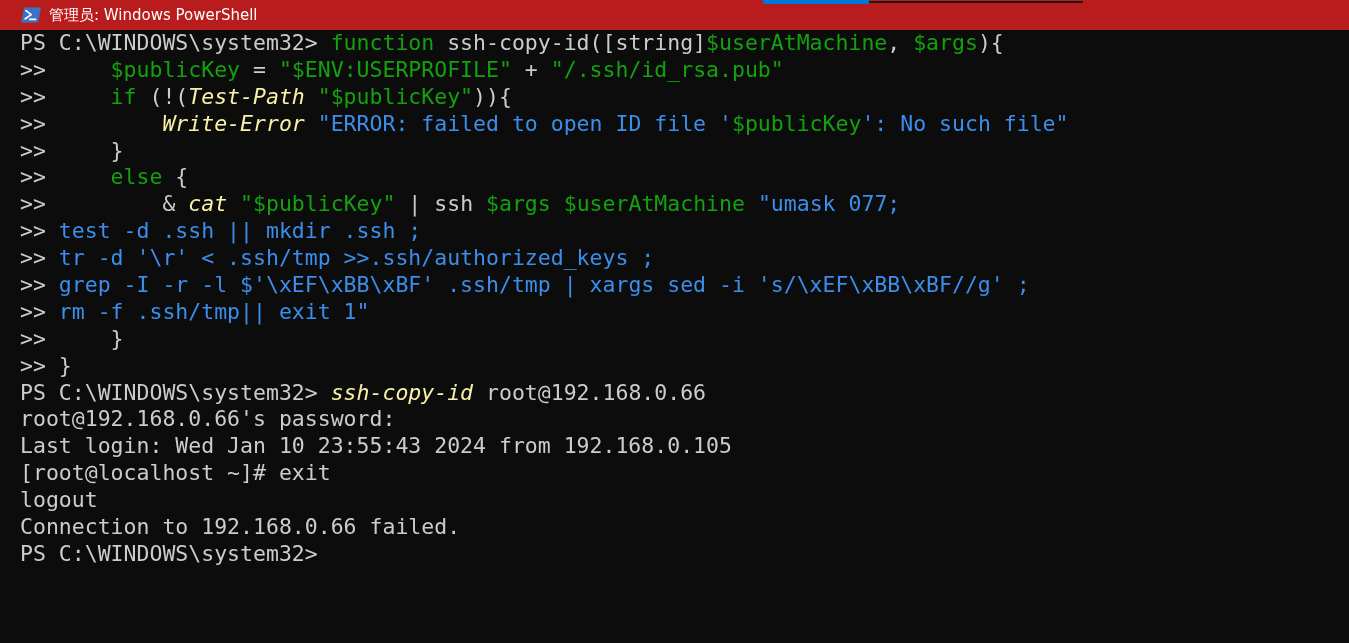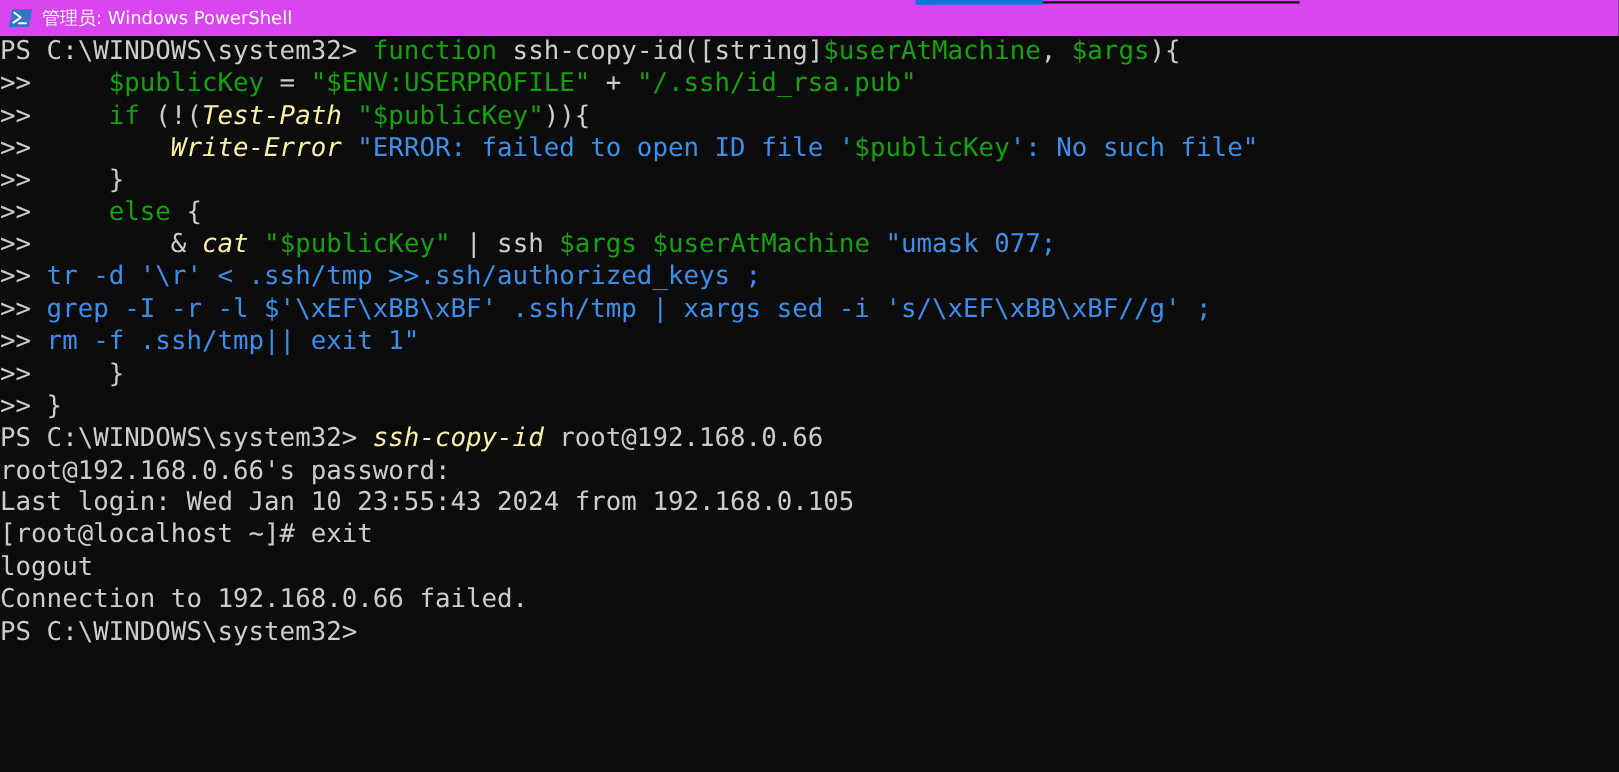--- a/index.html
+++ b/index.html
@@ -11,24 +11,25 @@
     width: 1349px;
     height: 643px;
     overflow: hidden;
     font-family: "DejaVu Sans Mono", monospace;
   }
 
   
   #titlebar {
     position: relative;
     height: 30px;
-    background: #d946ef;
+    background: #b91c1c;
     display: flex;
     align-items: center;
     overflow: hidden;
+    padding-left: 14px;
   }
   #title-accent {
     position: absolute;
     top: 0;
     left: 763px;
     width: 106px;
     height: 4px;
     background: #0078d7;
   }
   #title-accent-track {
@@ -66,20 +67,21 @@
     padding: 0;
   }
   .line {
     font-family: "DejaVu Sans Mono", monospace;
     font-size: 21.5px;
     line-height: 26.9px;
     white-space: pre;
     color: #cccccc;
     letter-spacing: 0px;
     height: 26.9px;
+    padding-left: 20px;
   }
   .w   { color: #cccccc; }              
   .g   { color: #13a10e; }              
   .y   { color: #f9f1a5; font-style: italic; }              
   .c   { color: #3b8eea; }
 </style>
 </head>
 <body>
 
 <div id="titlebar">
@@ -96,20 +98,21 @@
 </div>
 
 <div id="console">
     <div class="line"><span class="w">PS C:\WINDOWS\system32&gt; </span><span class="g">function</span><span class="w"> ssh-copy-id([string]</span><span class="g">$userAtMachine</span><span class="w">, </span><span class="g">$args</span><span class="w">){</span></div>
     <div class="line"><span class="w">&gt;&gt;     </span><span class="g">$publicKey</span><span class="w"> = </span><span class="g">"$ENV:USERPROFILE"</span><span class="w"> + </span><span class="g">"/.ssh/id_rsa.pub"</span></div>
     <div class="line"><span class="w">&gt;&gt;     </span><span class="g">if</span><span class="w"> (!(</span><span class="y">Test-Path</span><span class="w"> </span><span class="g">"$publicKey"</span><span class="w">)){</span></div>
     <div class="line"><span class="w">&gt;&gt;         </span><span class="y">Write-Error</span><span class="w"> </span><span class="c">"ERROR: failed to open ID file '</span><span class="g">$publicKey</span><span class="c">': No such file"</span></div>
     <div class="line"><span class="w">&gt;&gt;     </span><span class="w">}</span></div>
     <div class="line"><span class="w">&gt;&gt;     </span><span class="g">else</span><span class="w"> {</span></div>
     <div class="line"><span class="w">&gt;&gt;         </span><span class="w">&amp; </span><span class="y">cat</span><span class="w"> </span><span class="g">"$publicKey"</span><span class="w"> | ssh </span><span class="g">$args</span><span class="w"> </span><span class="g">$userAtMachine</span><span class="w"> </span><span class="c">"umask 077;</span></div>
+    <div class="line"><span class="w">&gt;&gt; </span><span class="c">test -d .ssh || mkdir .ssh ;</span></div>
     <div class="line"><span class="w">&gt;&gt; </span><span class="c">tr -d '\r' &lt; .ssh/tmp &gt;&gt;.ssh/authorized_keys ;</span></div>
     <div class="line"><span class="w">&gt;&gt; </span><span class="c">grep -I -r -l $'\xEF\xBB\xBF' .ssh/tmp | xargs sed -i 's/\xEF\xBB\xBF//g' ;</span></div>
     <div class="line"><span class="w">&gt;&gt; </span><span class="c">rm -f .ssh/tmp|| exit 1"</span></div>
     <div class="line"><span class="w">&gt;&gt;     </span><span class="w">}</span></div>
     <div class="line"><span class="w">&gt;&gt; </span><span class="w">}</span></div>
     <div class="line"><span class="w">PS C:\WINDOWS\system32&gt; </span><span class="y">ssh-copy-id</span><span class="w"> root@192.168.0.66</span></div>
     <div class="line"><span class="w">root@192.168.0.66's password:</span></div>
     <div class="line"><span class="w">Last login: Wed Jan 10 23:55:43 2024 from 192.168.0.105</span></div>
     <div class="line"><span class="w">[root@localhost ~]# exit</span></div>
     <div class="line"><span class="w">logout</span></div>

